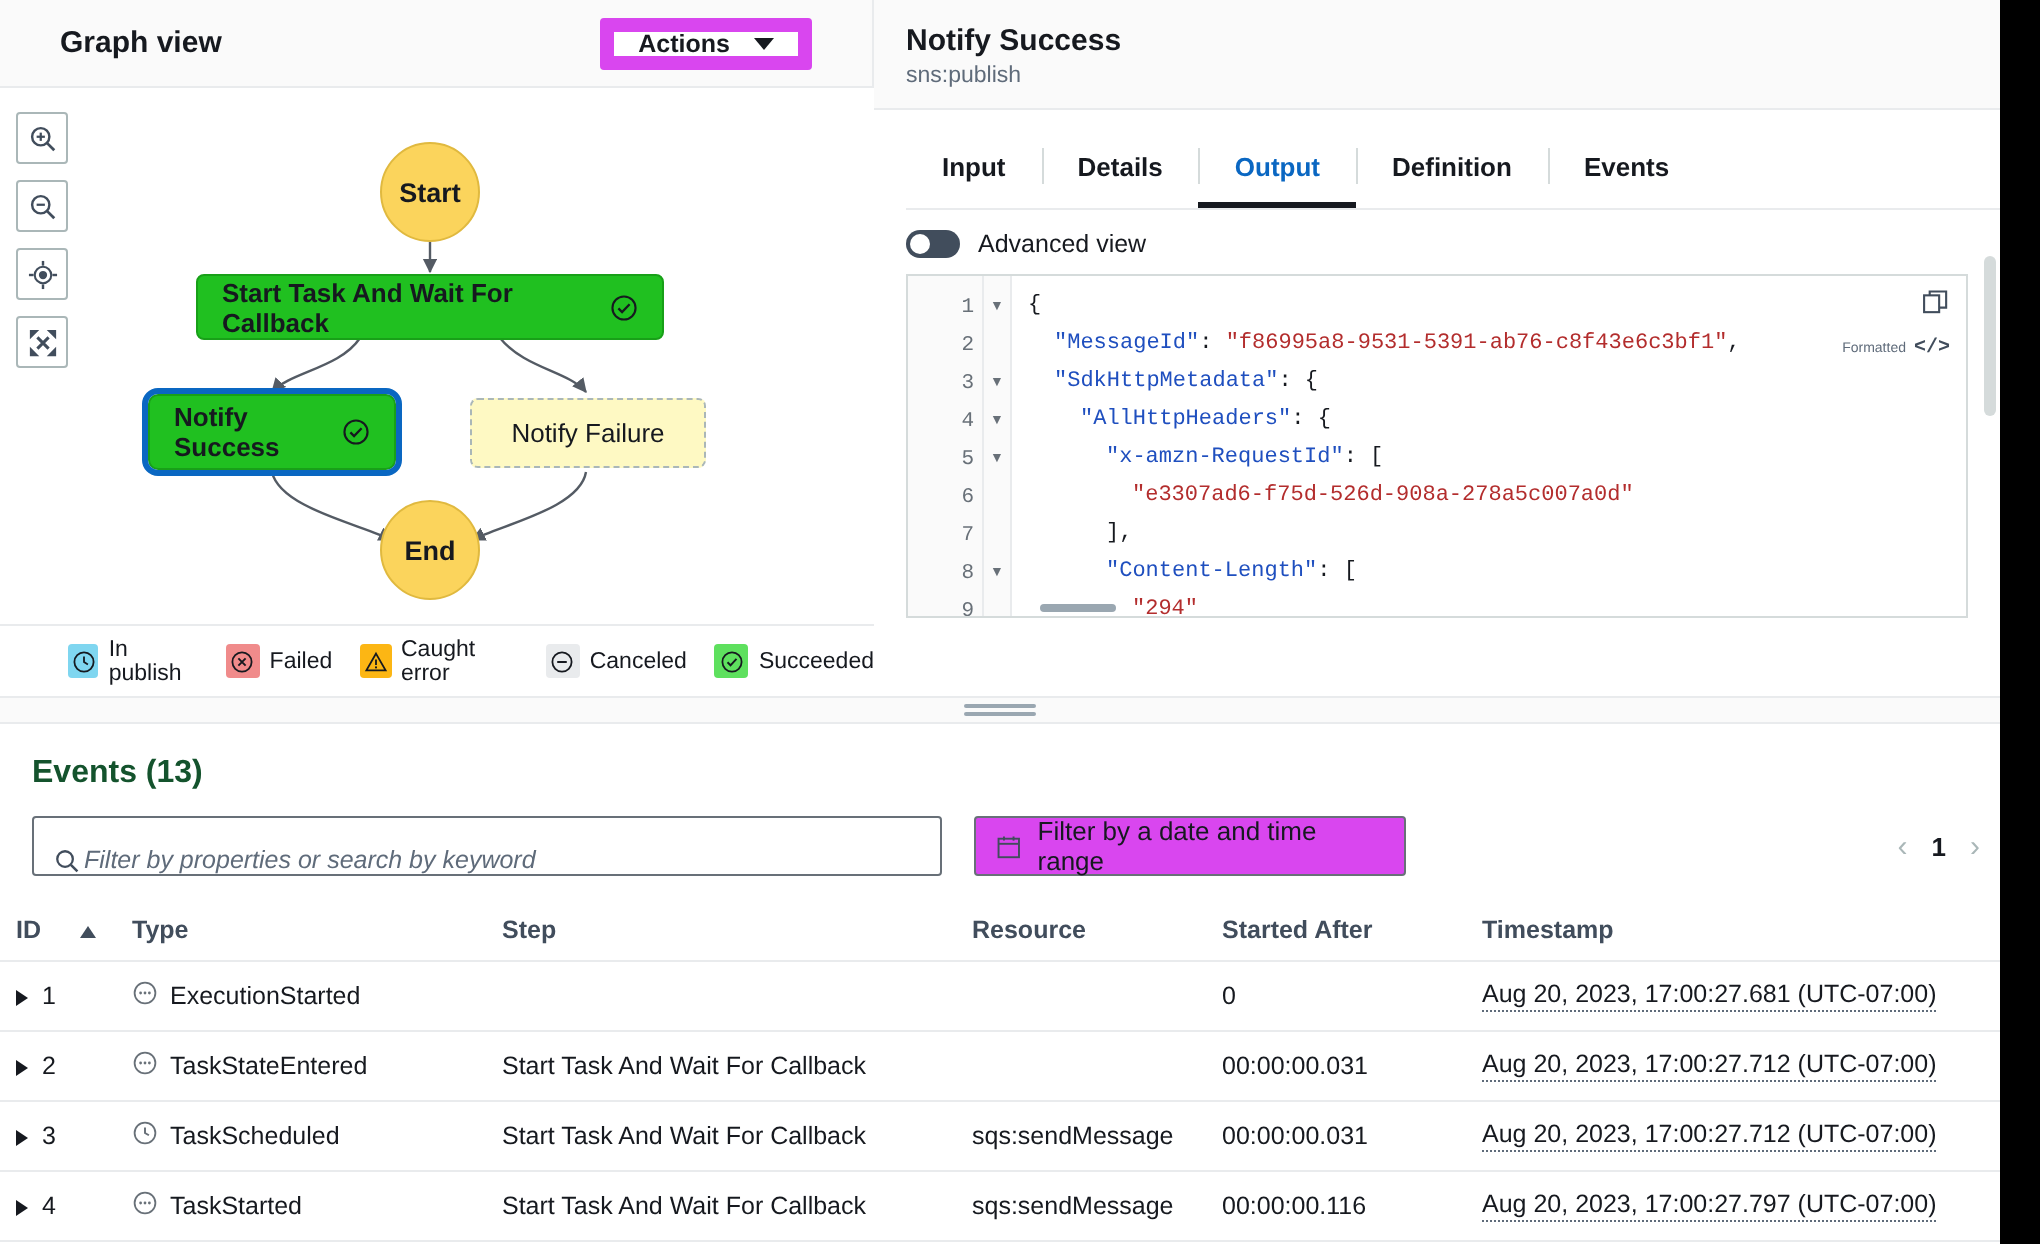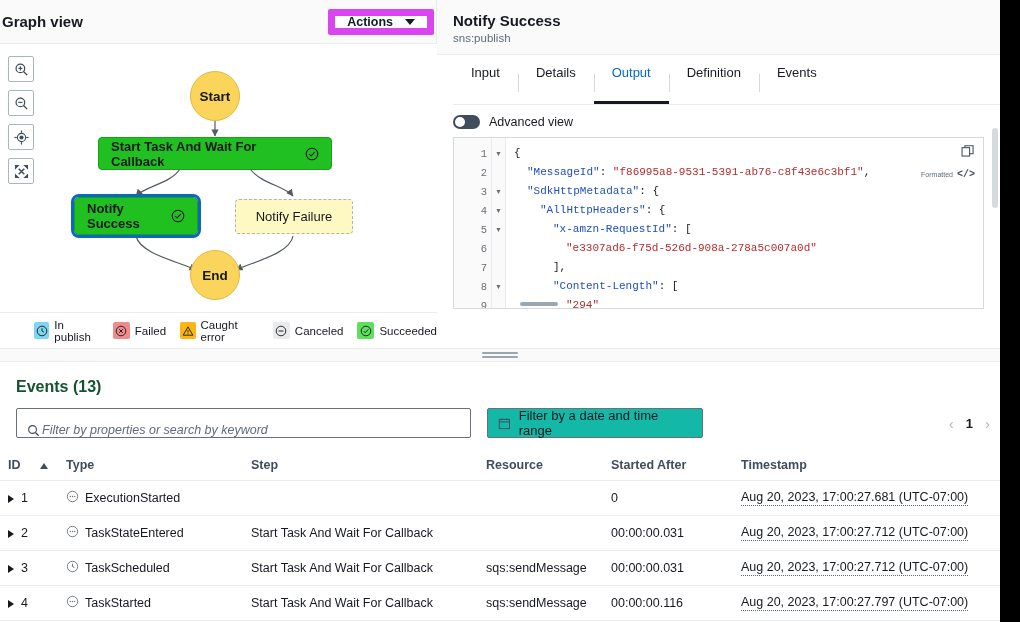--- a/index.html
+++ b/index.html
@@ -22,21 +22,21 @@
 
   
   .top-split { position:absolute; left:0; top:0; width:1000px; height:348px; display:flex; }
   .graph-pane { width:437px; height:348px; background:#fff; border-right:1px solid #e9ebed; position:relative; }
   .detail-pane { flex:1; height:348px; background:#fff; position:relative; }
 
   
   .graph-header {
     height:44px; background:#fafafa; border-bottom:1px solid #e9ebed;
     display:flex; align-items:center; justify-content:space-between;
-    padding:0 2px;
+    padding:0 30px;
   }
   .graph-title { font-size:15px; font-weight:bold; color:#16191f; }
   .actions-btn {
     border:7px solid #d946ef; background:#fff; border-radius:2px;
     height:26px; padding:0 12px; font-size:12.5px; font-weight:bold; color:#16191f;
     display:flex; align-items:center; gap:12px; cursor:pointer;
     font-family:"Liberation Sans", sans-serif;
   }
   .caret { width:0; height:0; border-left:5px solid transparent; border-right:5px solid transparent; border-top:6px solid #16191f; }
 
@@ -72,21 +72,21 @@
   }
   .lg-item { display:flex; align-items:center; gap:5px; font-size:11.5px; color:#16191f; }
   .lg-sq { width:17px; height:17px; border-radius:2px; display:flex; align-items:center; justify-content:center; }
 
   
   .detail-head { padding:12px 16px 10px 16px; background:#fafafa; border-bottom:1px solid #e9ebed; }
   .detail-title { font-size:15px; font-weight:bold; color:#16191f; }
   .detail-sub { font-size:11.5px; color:#5f6b7a; margin-top:3px; }
   .tabs { display:flex; align-items:stretch; height:40px; margin:10px 0 0 16px; border-bottom:1px solid #e9ebed; padding-right:16px; }
   .tab {
-    padding:0 18px; display:flex; align-items:flex-start; font-size:13px; font-weight:normal;
+    padding:0 18px; display:flex; align-items:center; font-size:13px; font-weight:bold;
     color:#16191f; cursor:pointer; border-bottom:3px solid transparent; position:relative;
   }
   .tab + .tab::before { content:""; position:absolute; left:0; top:9px; bottom:9px; width:1px; background:#d5dbdb; }
   .tab.active { color:#0a67c2; border-bottom-color:#16191f; }
 
   .adv-row { display:flex; align-items:flex-end; gap:9px; padding:10px 16px 8px 16px; }
   .toggle { width:27px; height:14px; border-radius:8px; background:#414d5c; position:relative; cursor:pointer; }
   .toggle .knob { position:absolute; width:10px; height:10px; border-radius:50%; background:#fff; top:2px; left:2px; }
   .adv-label { font-size:12.5px; color:#16191f; }
 
@@ -133,21 +133,21 @@
   .events { position:absolute; left:0; top:362px; width:1000px; height:260px; background:#fff; }
   .events-title { font-size:16px; font-weight:bold; color:#14532d; padding:16px 0 0 16px; }
   .filter-row { display:flex; align-items:center; padding:12px 16px 0 16px; gap:16px; position:relative; }
   .txt-input {
     flex:none; width:455px; height:30px; border:1px solid #687078; border-radius:2px;
     display:flex; align-items:flex-end; gap:2px; padding:0 10px; background:#fff;
   }
   .txt-input .ph { font-size:12.5px; color:#5f6b7a; font-style:italic; }
   .date-input {
     flex:none; width:216px; height:30px; border:1px solid #687078; border-radius:2px;
-    display:flex; align-items:center; gap:8px; padding:0 10px; background:#14b8a6;
+    display:flex; align-items:center; gap:8px; padding:0 10px; background:#d946ef;
   }
   .pager { position:absolute; right:10px; top:12px; display:flex; align-items:center; gap:12px; height:30px; }
   .pg-arrow { color:#aab7b8; font-size:15px; cursor:pointer; }
   .pg-num { font-size:13px; font-weight:bold; color:#16191f; cursor:pointer; }
 
   table.ev { width:100%; border-collapse:collapse; margin-top:12px; table-layout:fixed; }
   table.ev th {
     text-align:left; font-size:12.5px; font-weight:bold; color:#414d5c;
     padding:8px 0 8px 0; border-bottom:1px solid #e9ebed; background:#fff;
   }

